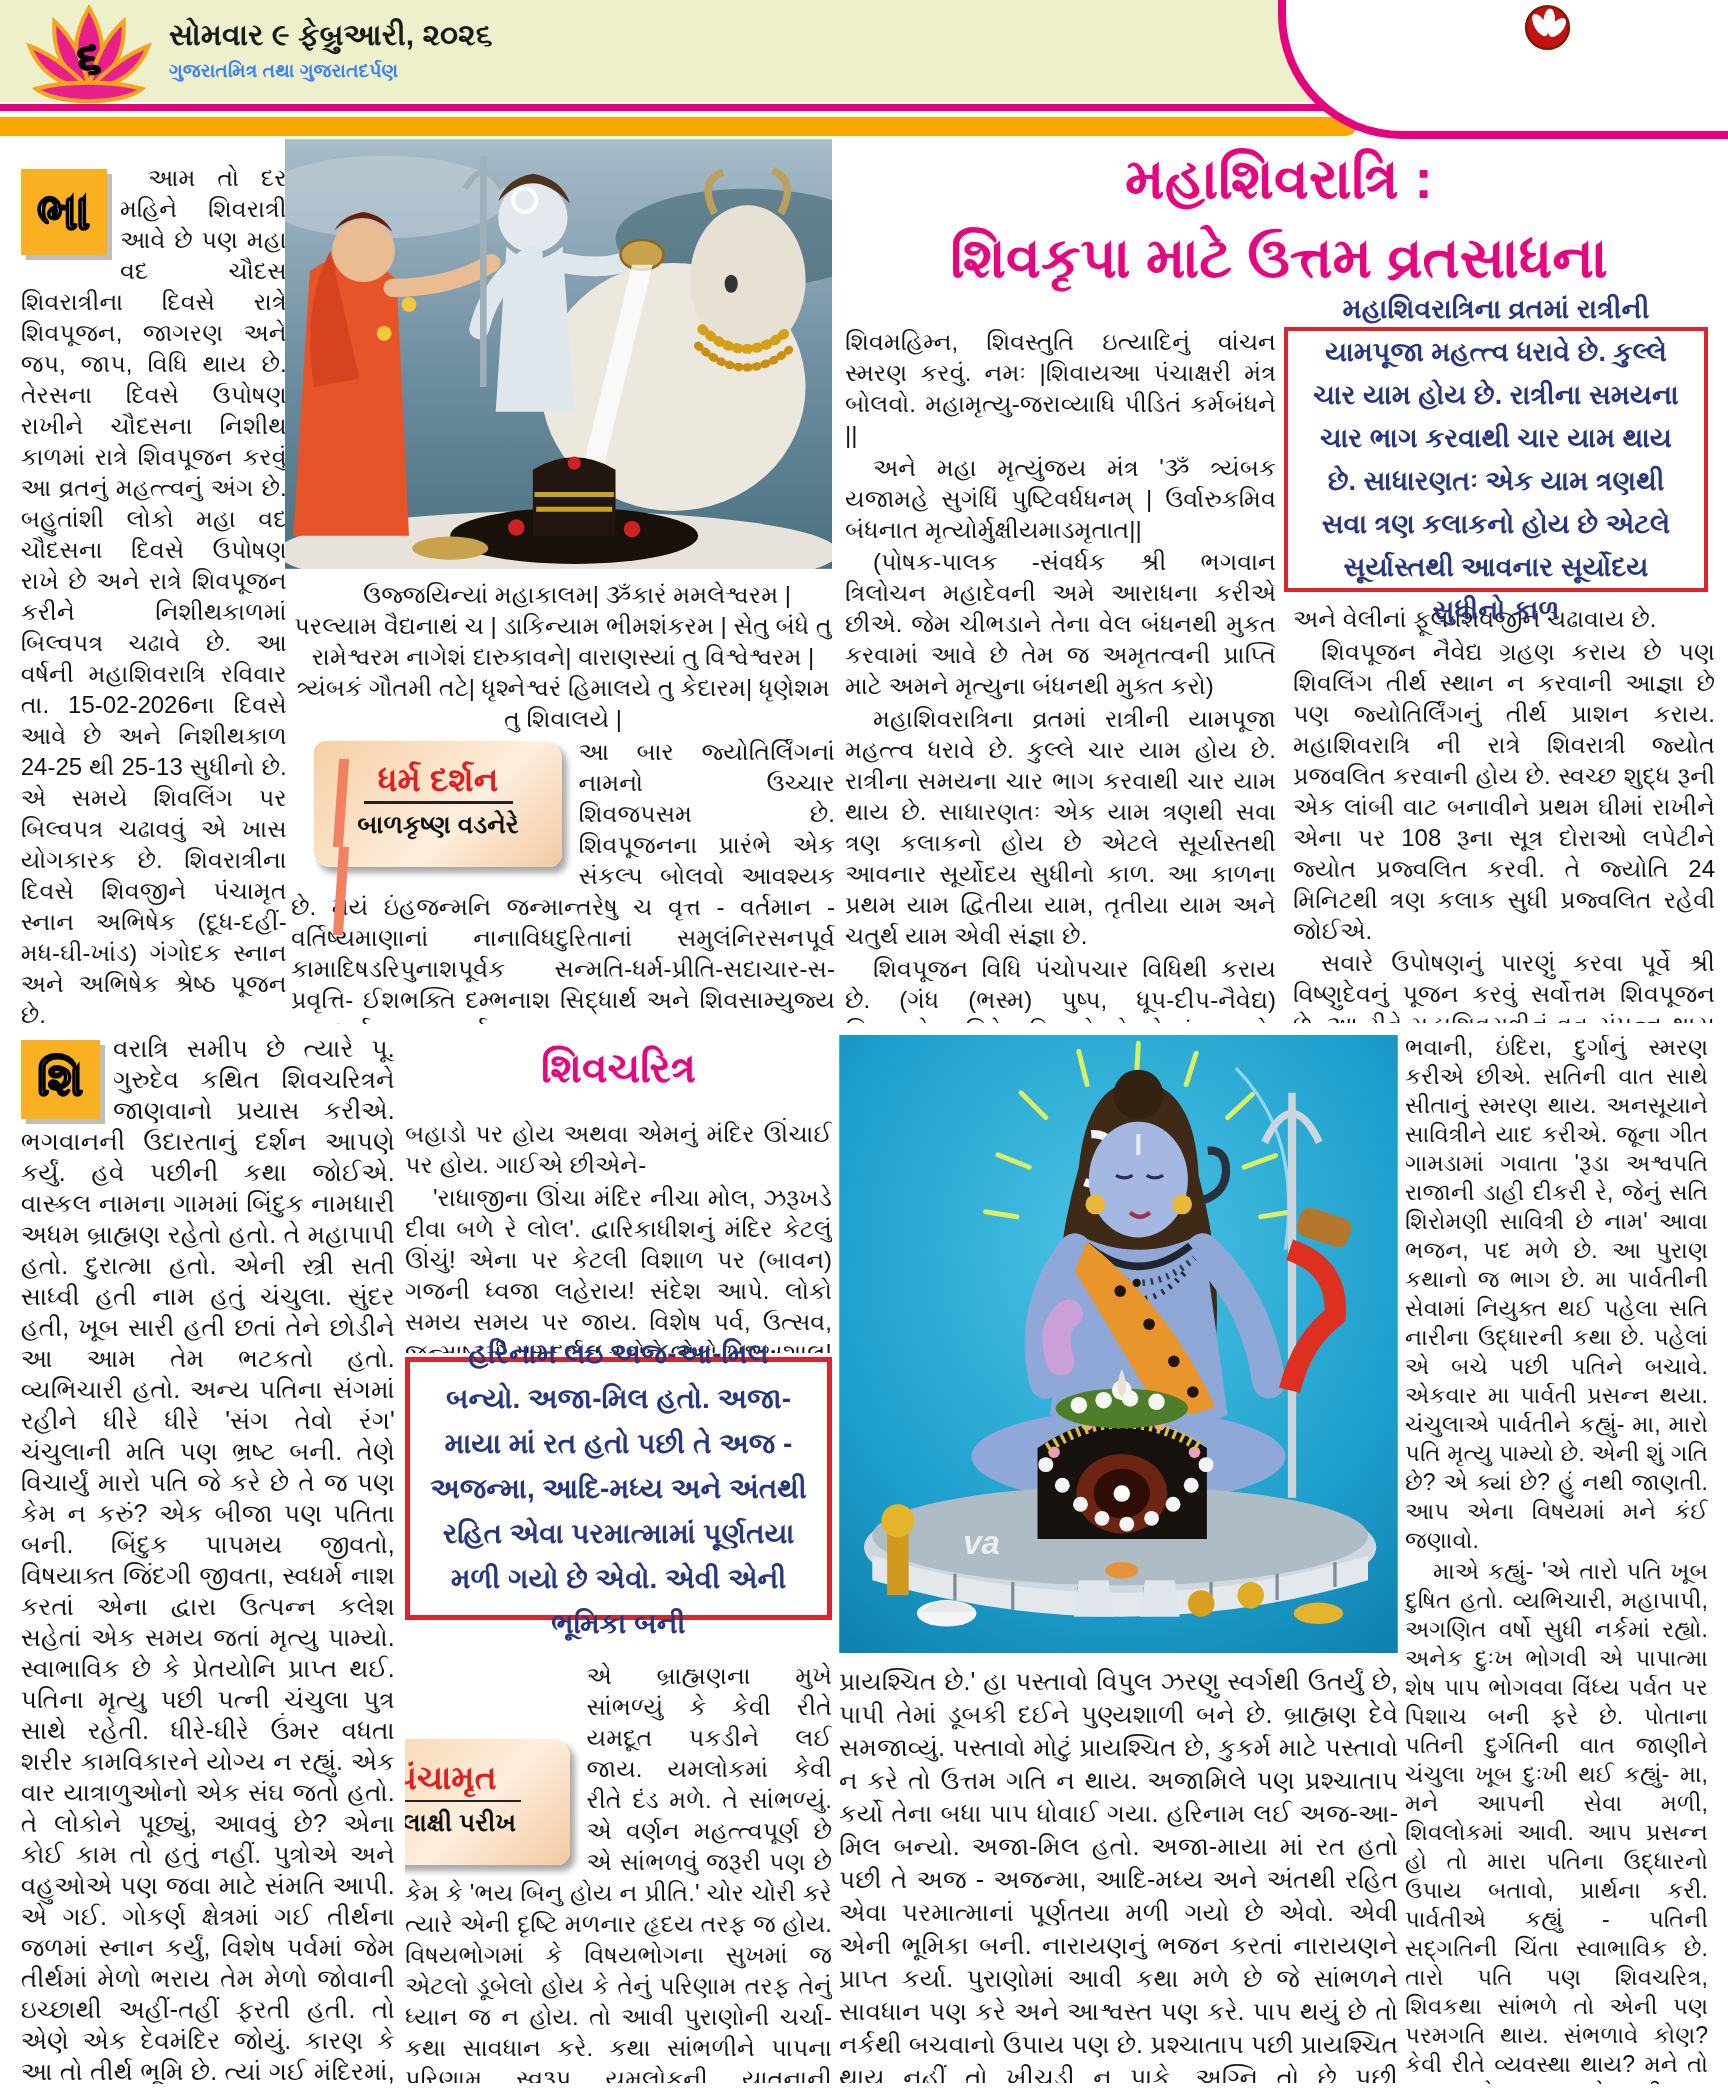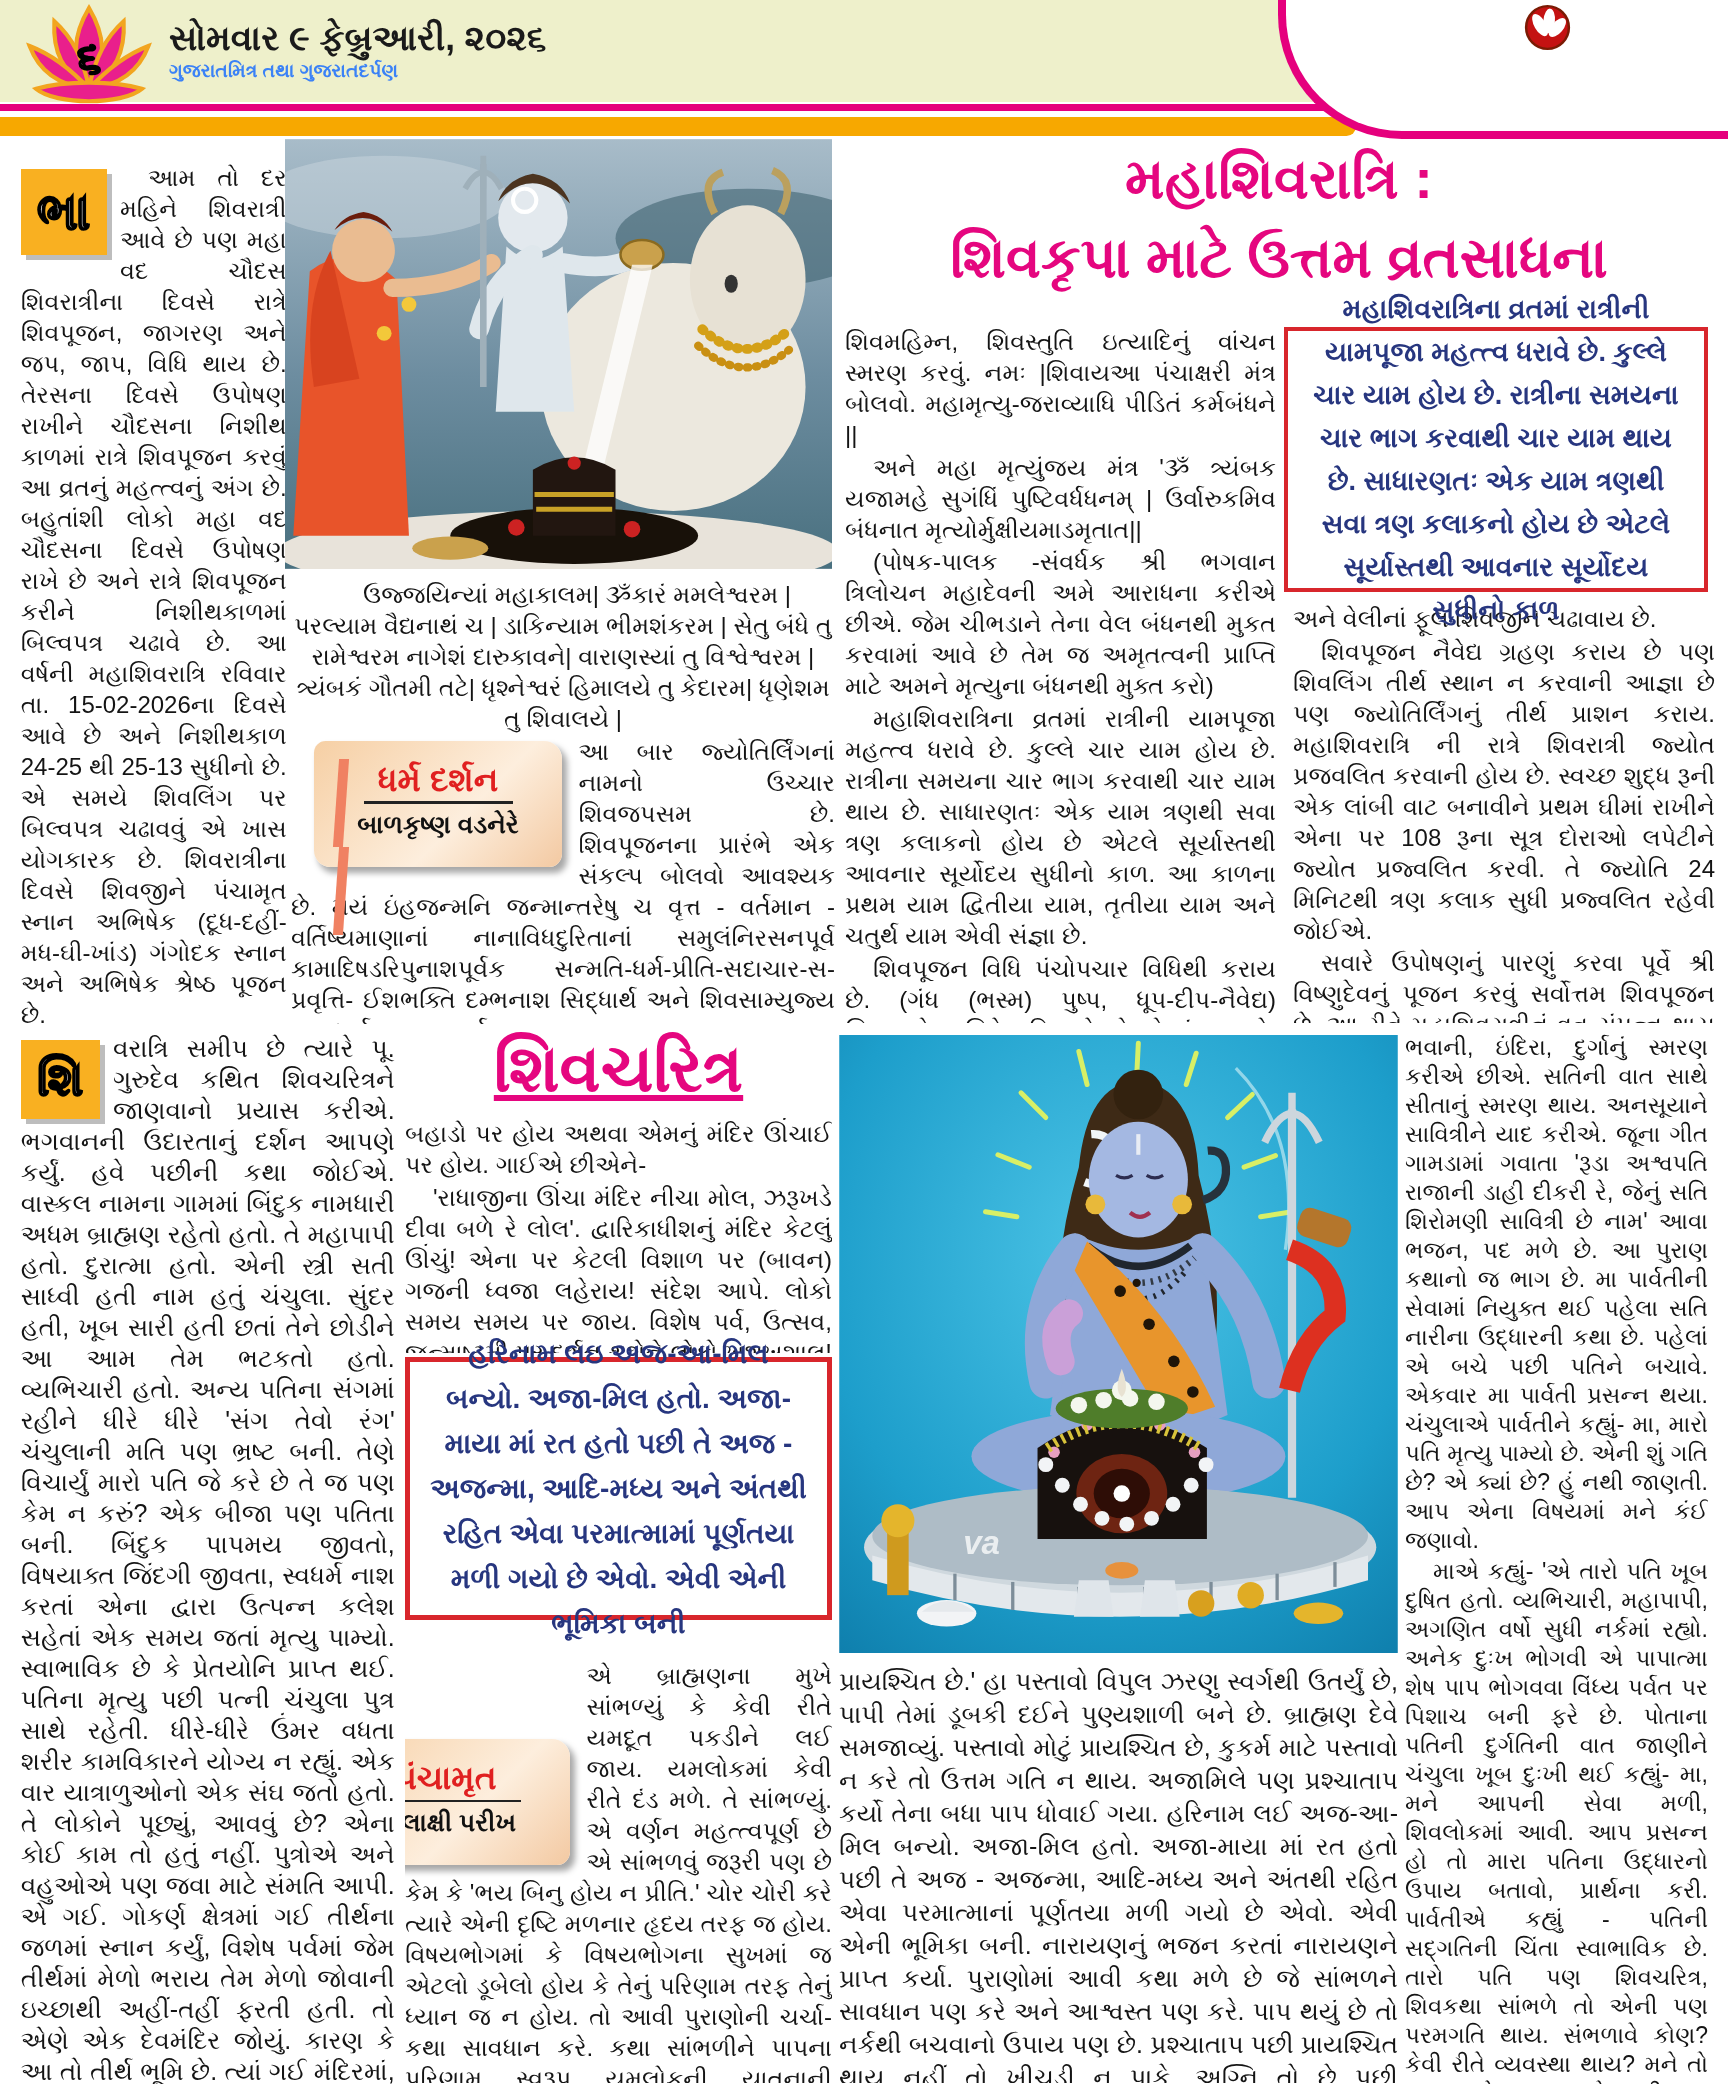--- a/index.html
+++ b/index.html
@@ -9,21 +9,21 @@
   .header-band{position:absolute;left:0;top:0;width:1728px;height:102px;background:#eef0cb;}
   .bar-magenta{position:absolute;left:0;top:104px;width:1728px;height:7.4px;background:#e5007d;}
   .bar-orange{position:absolute;left:0;top:117px;width:1356px;height:19px;background:#f7a800;border-radius:0 10px 10px 0;}
   .logo-swoosh{position:absolute;right:0;top:0;width:442px;height:131px;background:#ffffff;
         border-left:8.3px solid #e5007d;border-bottom:8.3px solid #e5007d;
         border-bottom-left-radius:124px 124px;z-index:5;}
   .masthead-text{position:absolute;right:58px;top:28px;font-size:71px;font-weight:bold;font-style:italic;
         color:#e8420c;-webkit-text-stroke:1.7px #8a1c05;letter-spacing:1.7px;transform:skewX(-6deg);}
   .fan-icon{position:absolute;right:155px;top:1.7px;z-index:6;}
   .lotus{position:absolute;left:23px;top:3.3px;z-index:6;}
-  .header-date{position:absolute;left:169px;top:18px;font-size:35px;font-weight:bold;color:#1a1a1a;}
+  .header-date{position:absolute;left:169px;top:18px;font-size:30px;font-weight:bold;color:#1a1a1a;}
   .header-pub{position:absolute;left:169px;top:60px;font-size:19px;font-weight:bold;color:#3b82f6;}
   
   .col{position:absolute;overflow:hidden;text-align:justify;font-size:24px;line-height:31px;color:#141414;}
   .col p{margin:0 0 1.7px 0;text-indent:28px;}
   .col p.noindent{text-indent:0;}
   .dropcap{float:left;width:86px;height:86px;margin:6.6px 13.2px 3.3px 0;background:#f9b021;
         color:#ffffff;font-size:51px;font-weight:bold;text-align:center;line-height:86px;
         -webkit-text-stroke:2.1px #000;box-shadow:5px 5px 0 #bdbdbd;}
   .headline{position:absolute;text-align:center;font-weight:bold;color:#e5067f;z-index:2;}
   .shloka{text-align:center;text-indent:0;margin-bottom:5px;}
@@ -168,21 +168,21 @@
   <div class="redbox" style="left:1284px;top:327px;width:424px;height:265px;padding:11.6px 21.5px;font-size:27px;line-height:43px;">
     <span>મહાશિવરાત્રિના વ્રતમાં રાત્રીની યામપૂજા મહત્ત્વ ધરાવે છે. કુલ્લે ચાર યામ હોય છે. રાત્રીના સમયના ચાર ભાગ કરવાથી ચાર યામ થાય છે. સાધારણતઃ એક યામ ત્રણથી સવા ત્રણ કલાકનો હોય છે એટલે સૂર્યાસ્તથી આવનાર સૂર્યોદય સુધીનો કાળ</span>
   </div>
 
   <div class="col" style="left:1285px;top:603px;width:422px;height:420px;margin-left:8px;">
     <p class="noindent">અને વેલીનાં ફૂલ શિવજીને ચઢાવાય છે.</p>
     <p>શિવપૂજન નૈવેદ્ય ગ્રહણ કરાય છે પણ શિવલિંગ તીર્થ સ્થાન ન કરવાની આજ્ઞા છે પણ જ્યોતિર્લિંગનું તીર્થ પ્રાશન કરાય. મહાશિવરાત્રિ ની રાત્રે શિવરાત્રી જ્યોત પ્રજવલિત કરવાની હોય છે. સ્વચ્છ શુદ્ધ રૂની એક લાંબી વાટ બનાવીને પ્રથમ ઘીમાં રાખીને એના પર 108 રૂના સૂત્ર દોરાઓ લપેટીને જ્યોત પ્રજ્વલિત કરવી. તે જ્યોતિ 24 મિનિટથી ત્રણ કલાક સુધી પ્રજ્વલિત રહેવી જોઈએ.</p>
     <p>સવારે ઉપોષણનું પારણું કરવા પૂર્વે શ્રી વિષ્ણુદેવનું પૂજન કરવું સર્વોત્તમ શિવપૂજન છે. આ રીતે મહાશિવરાત્રીનું વ્રત સંપન્ન થાય છે.</p>
   </div>
 
-  <div class="headline" style="left:405px;top:1030px;width:427px;font-size:66px;line-height:76px;text-decoration:underline;">શિવચરિત્ર</div>
+  <div class="headline" style="left:405px;top:1030px;width:427px;font-size:41px;line-height:76px;">શિવચરિત્ર</div>
 
   <div class="col" style="left:20.7px;top:1033px;width:374px;height:1051px;font-size:25px;line-height:31px;">
     <span class="dropcap" style="width:79px;height:79px;line-height:79px;font-size:46px;">શિ</span>
     <p class="noindent">વરાત્રિ સમીપ છે ત્યારે પૂ. ગુરુદેવ કથિત શિવચરિત્રને જાણવાનો પ્રયાસ કરીએ. ભગવાનની ઉદારતાનું દર્શન આપણે કર્યું. હવે પછીની કથા જોઈએ. વાસ્કલ નામના ગામમાં બિંદુક નામધારી અધમ બ્રાહ્મણ રહેતો હતો. તે મહાપાપી હતો. દુરાત્મા હતો. એની સ્ત્રી સતી સાધ્વી હતી નામ હતું ચંચુલા. સુંદર હતી, ખૂબ સારી હતી છતાં તેને છોડીને આ આમ તેમ ભટકતો હતો. વ્યભિચારી હતો. અન્ય પતિના સંગમાં રહીને ધીરે ધીરે 'સંગ તેવો રંગ' ચંચુલાની મતિ પણ ભ્રષ્ટ બની. તેણે વિચાર્યું મારો પતિ જે કરે છે તે જ પણ કેમ ન કરું? એક બીજા પણ પતિતા બની. બિંદુક પાપમય જીવતો, વિષયાક્ત જિંદગી જીવતા, સ્વધર્મ નાશ કરતાં એના દ્વારા ઉત્પન્ન કલેશ સહેતાં એક સમય જતાં મૃત્યુ પામ્યો. સ્વાભાવિક છે કે પ્રેતયોનિ પ્રાપ્ત થઈ. પતિના મૃત્યુ પછી પત્ની ચંચુલા પુત્ર સાથે રહેતી. ધીરે-ધીરે ઉંમર વધતા શરીર કામવિકારને યોગ્ય ન રહ્યું. એક વાર યાત્રાળુઓનો એક સંઘ જતો હતો. તે લોકોને પૂછ્યું, આવવું છે? એના કોઈ કામ તો હતું નહીં. પુત્રોએ અને વહુઓએ પણ જવા માટે સંમતિ આપી. એ ગઈ. ગોકર્ણ ક્ષેત્રમાં ગઈ  તીર્થના જળમાં સ્નાન કર્યું, વિશેષ પર્વમાં જેમ તીર્થમાં મેળો ભરાય તેમ મેળો જોવાની ઇચ્છાથી અહીં-તહીં ફરતી હતી. તો એણે એક દેવમંદિર જોયું. કારણ કે આ તો તીર્થ ભૂમિ છે. ત્યાં ગઈ મંદિરમાં, દર્શન કર્યા ત્યાં એક દેવજ્ઞ બ્રાહ્મણ કથા કરતો હતો. પહેલાના જમાનામાં તીર્થોમાં, મંદિરોમાં આવું થતી. પોરબંદરમાં સુદામા મંદિર છે. સુદામાના નામનું મંદિર, આમ તો કૃષ્ણ પણ બિરાજે છે. સુદામા મંદિર સામે મંડપ છે. ત્યાં નિત્ય સત્સંગ થતો. દેવ મંદિરોમાં દેવપૂજન સાથે, પર્વના ઉત્સવ સાથે સત્સંગ પણ થતો. પૂ. ગુરુદેવ કહે અમે પણ રવિ સત્સંગ શરૂ કર્યો. આસપાસનાં સ્થળોએ ઋષિકુમારો સત્સંગ કરતા. અહીંયા રહીએ, વેદભગવાન શ્રી હરિની આરાધના કરીએ તો આસપાસ પર્વત પરથી જેમ નદી નીકળે તેમ નીકળવું જોઈએ. મંદિરના શિખરોને એટલા માટે ઊંચુ રખાય છે. નદી જાયને ખેતરોને સીંચે, ધન ધાન્યથી સંપન્ન કરે એ લોકો શિખર પર બિરાજમાન દેવતાના દર્શન કરવા પહોંચે. પ્રાયઃ દેવીમા, શંકર ભગવાન ક્યાં તો ઊંચા</p>
   </div>
 
   <div class="col" style="left:405px;top:1118px;width:427px;height:235px;">
     <p class="noindent">બહાડો પર હોય અથવા એમનું મંદિર ઊંચાઈ પર હોય. ગાઈએ છીએને-</p>
     <p>'રાધાજીના ઊંચા મંદિર નીચા મોલ, ઝરૂખડે દીવા બળે રે લોલ'. દ્વારિકાધીશનું મંદિર કેટલું ઊંચું! એના પર કેટલી વિશાળ પર (બાવન) ગજની ધ્વજા લહેરાય! સંદેશ આપે. લોકો સમય સમય પર જાય. વિશેષ પર્વ, ઉત્સવ, જન્માષ્ટમી પર દર્શન થશેને લોકો ખુશખુશાલ! પ્રસન્નતા સ્વાભાવિક છે. ચંચુલાએ પૌરાણિક સુંદર કથા સાંભળી એમાં ચરિત્રહીનતાના પાપનું પરિણામ કેવું હોય</p>
   </div>

